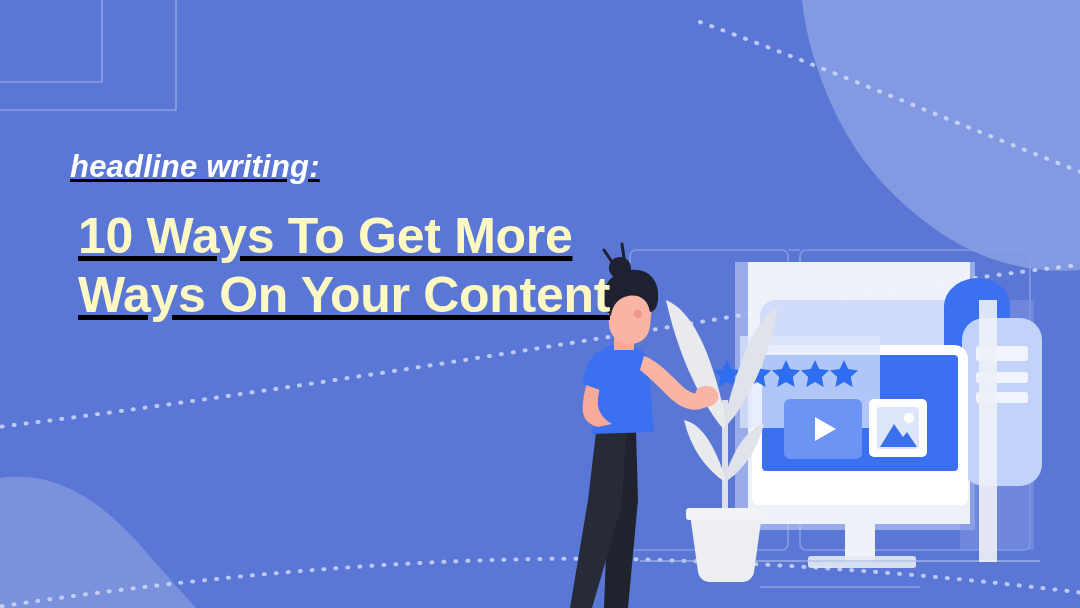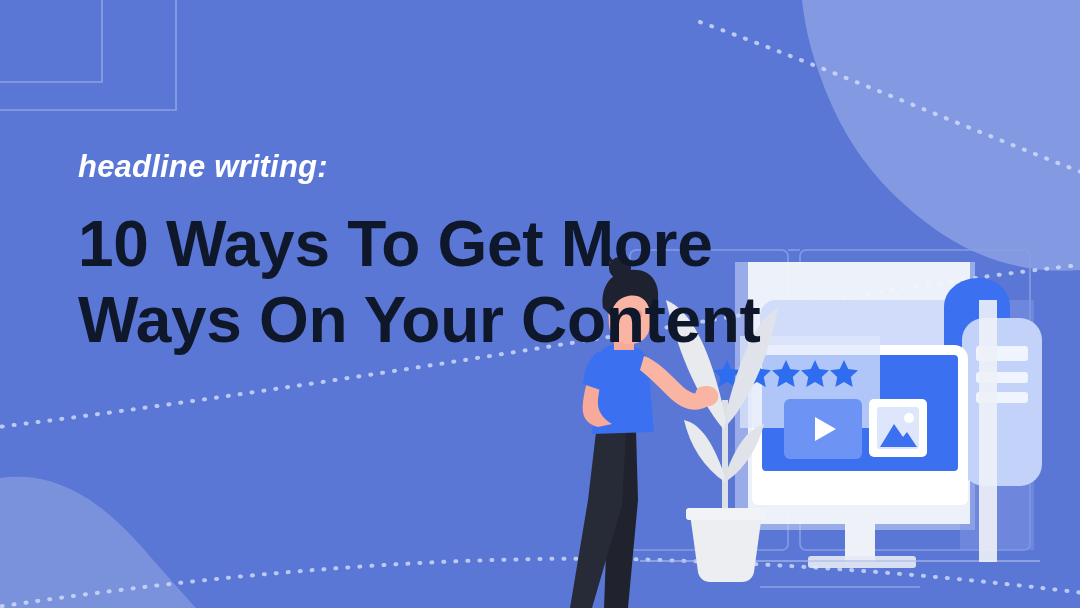--- a/index.html
+++ b/index.html
@@ -21,44 +21,45 @@
   #bg-svg, #art-svg {
     position: absolute;
     top: 0;
     left: 0;
     width: 1080px;
     height: 608px;
     display: block;
   }
   #text-block {
     position: absolute;
-    left: 78px;
+    left: 70px;
     top: 148px;
     width: 560px;
     z-index: 5;
+    text-decoration: underline;
   }
   #eyebrow {
     font-family: "Liberation Sans", sans-serif;
     font-style: italic;
     font-weight: 700;
     font-size: 31px;
     letter-spacing: 0.2px;
     color: #ffffff;
     line-height: 1.2;
     margin: 0 0 22px 0;
     white-space: nowrap;
   }
   #headline {
     font-family: "Liberation Sans", sans-serif;
     font-weight: 700;
-    font-size: 64px;
+    font-size: 50px;
     line-height: 1.18;
     letter-spacing: -0.3px;
-    color: #0f172a;
-    margin: 0;
+    color: #fef9c3;
+    margin: 8px;
   }
   #headline .hl-line {
     display: block;
     white-space: nowrap;
   }
 </style>
 </head>
 <body>
 
 <div id="banner">

